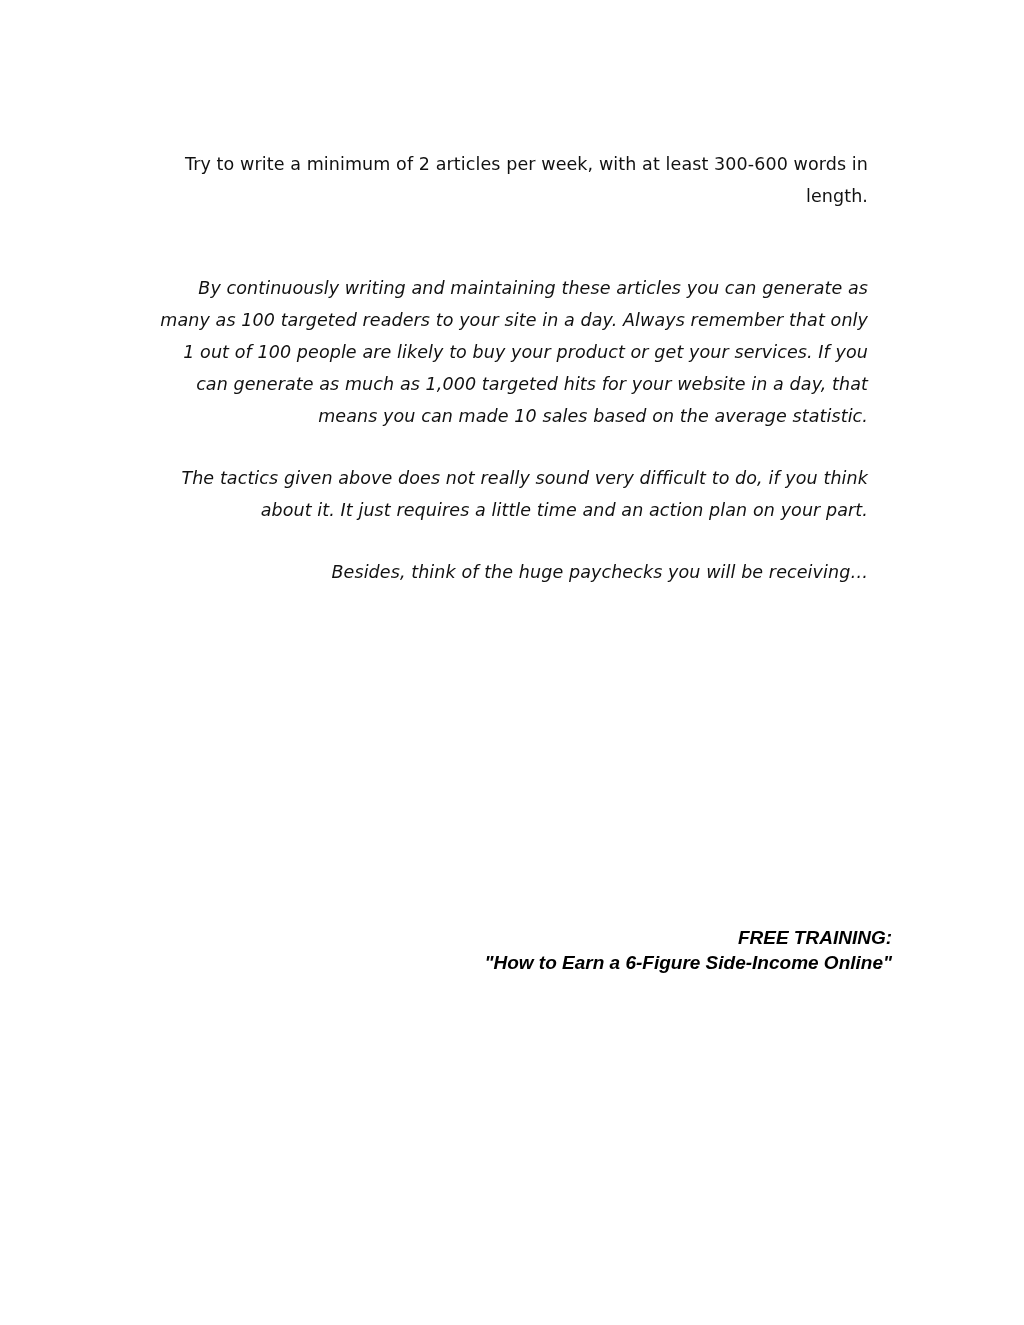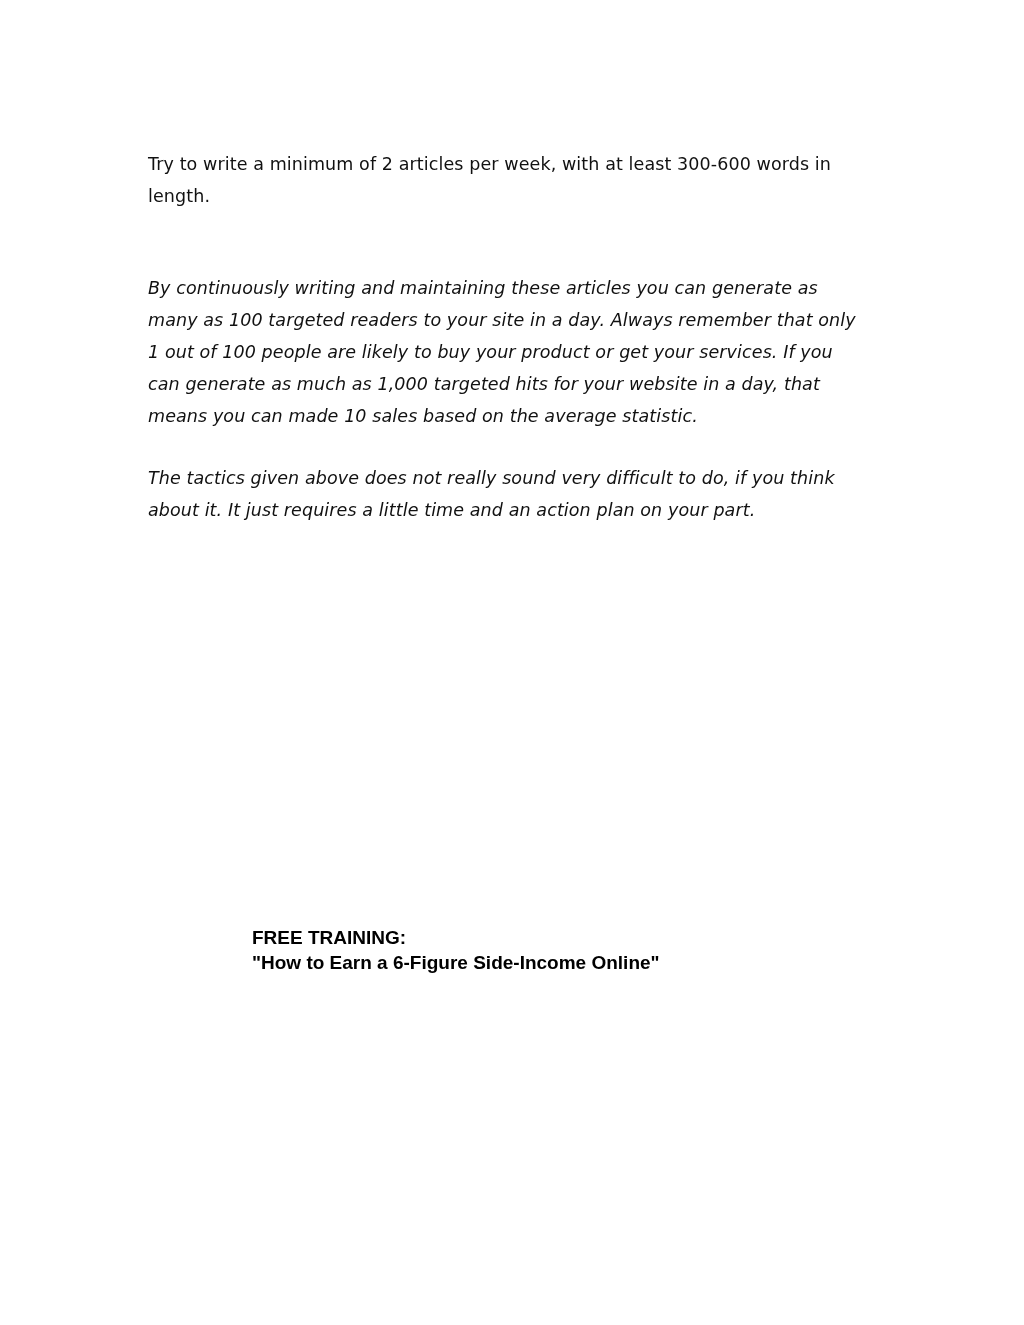--- a/index.html
+++ b/index.html
@@ -12,20 +12,21 @@
     height: 1325px;
     position: relative;
     font-family: "DejaVu Sans", sans-serif;
     color: #000000;
     overflow: hidden;
   }
   .page {
     position: absolute;
     inset: 0;
     background: #ffffff;
+    text-align: right;
   }
   .content {
     position: absolute;
     left: 148px;
     top: 148px;
     width: 720px;
   }
   .para {
     font-size: 17.5px;
     line-height: 32px;
@@ -41,39 +42,41 @@
     margin-top: 60px !important;
   }
   .gap-med {
     margin-top: 30px !important;
   }
   .promo {
     position: absolute;
     left: 252px;
     top: 925px;
     width: 640px;
+    font-style: italic;
   }
   .promo-line {
     font-family: "Liberation Sans", sans-serif;
     font-weight: bold;
     font-size: 19px;
     line-height: 25px;
     color: #000000;
     margin: 0;
   }
 </style>
 </head>
 <body>
 
 <div class="page">
 
   <div class="content">
     <p class="para">Try to write a minimum of 2 articles per week, with at least 300-600 words in length.</p>
     <p class="para gap-large">By continuously writing and maintaining these articles you can generate as many as 100 targeted readers to your site in a day. Always remember that only 1 out of 100 people are likely to buy your product or get your services. If you can generate as much as 1,000 targeted hits for your website in a day, that means you can made 10 sales based on the average statistic.</p>
     <p class="para gap-med">The tactics given above does not really sound very difficult to do, if you think about it. It just requires a little time and an action plan on your part.</p>
+    <p class="para gap-med">Besides, think of the huge paychecks you will be receiving…</p>
   </div>
 
   <div class="promo">
     <p class="promo-line">FREE TRAINING:</p>
     <p class="promo-line">"How to Earn a 6-Figure Side-Income Online"</p>
   </div>
 
 </div>
 
 </body></html>

